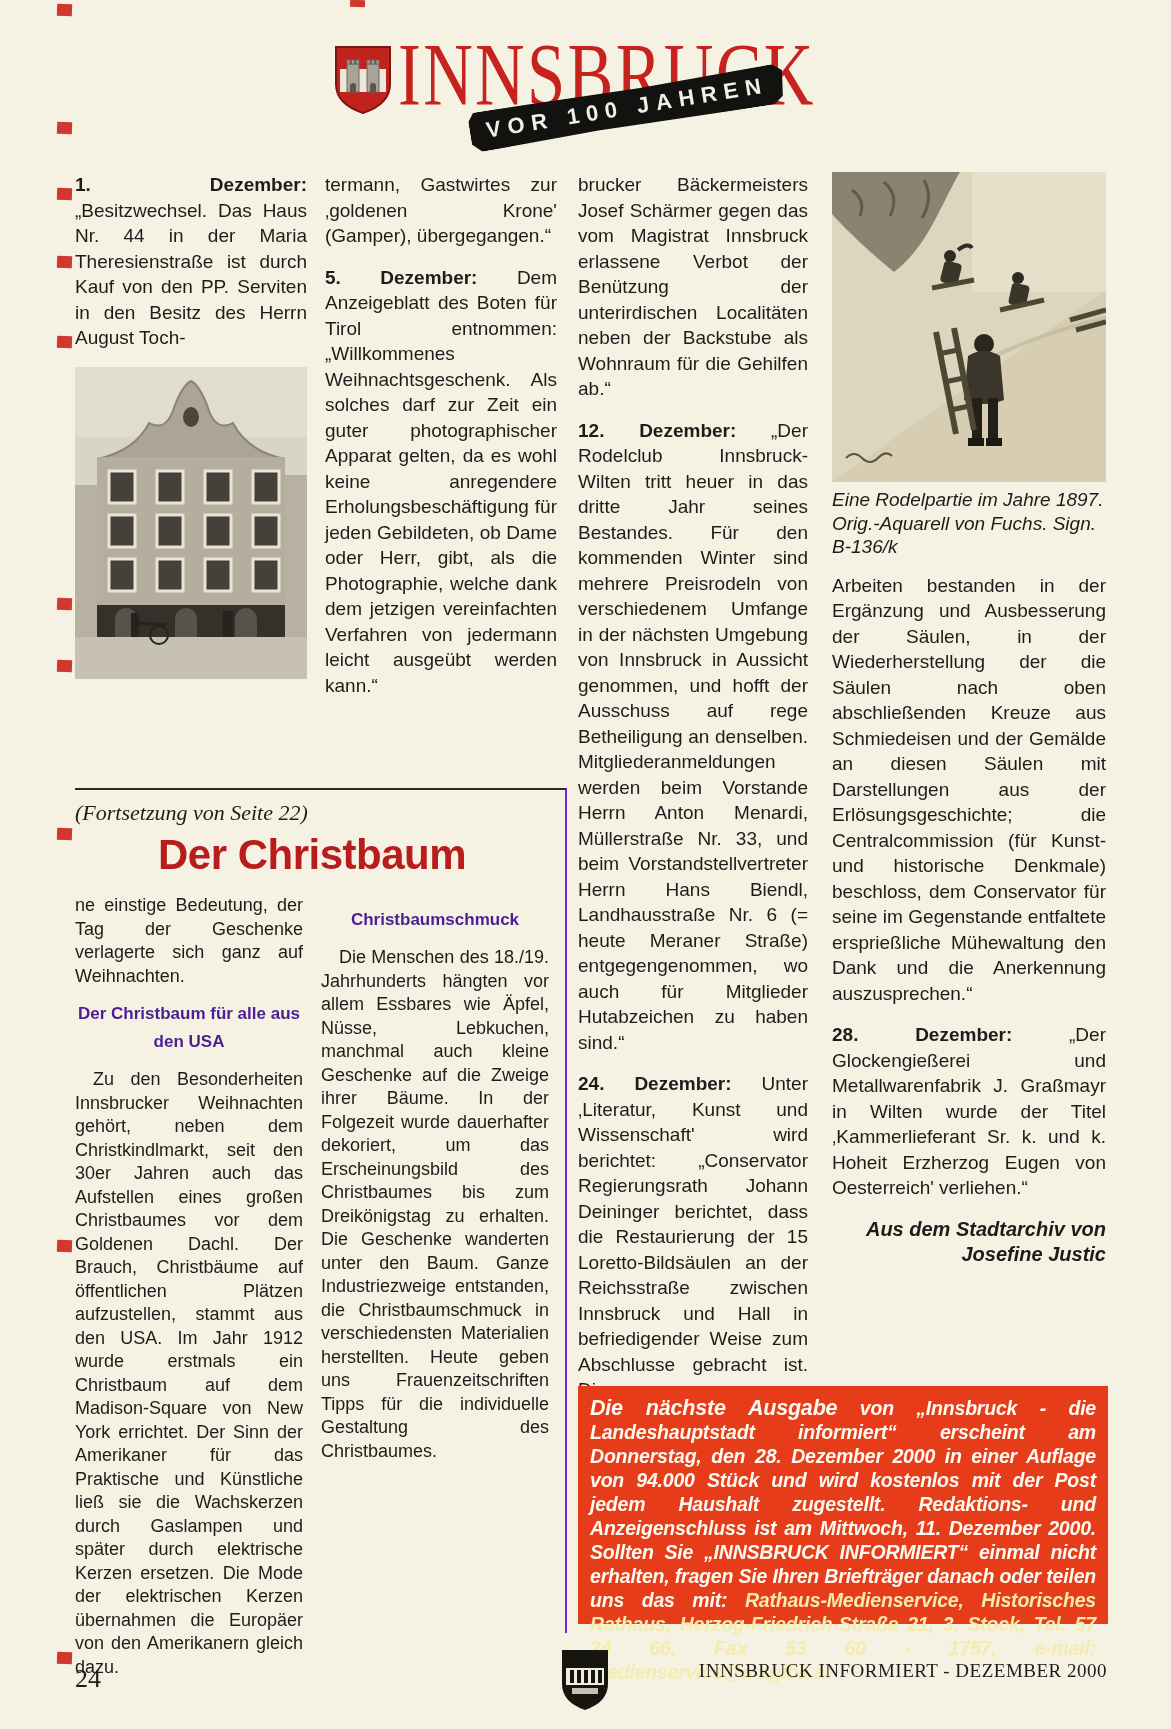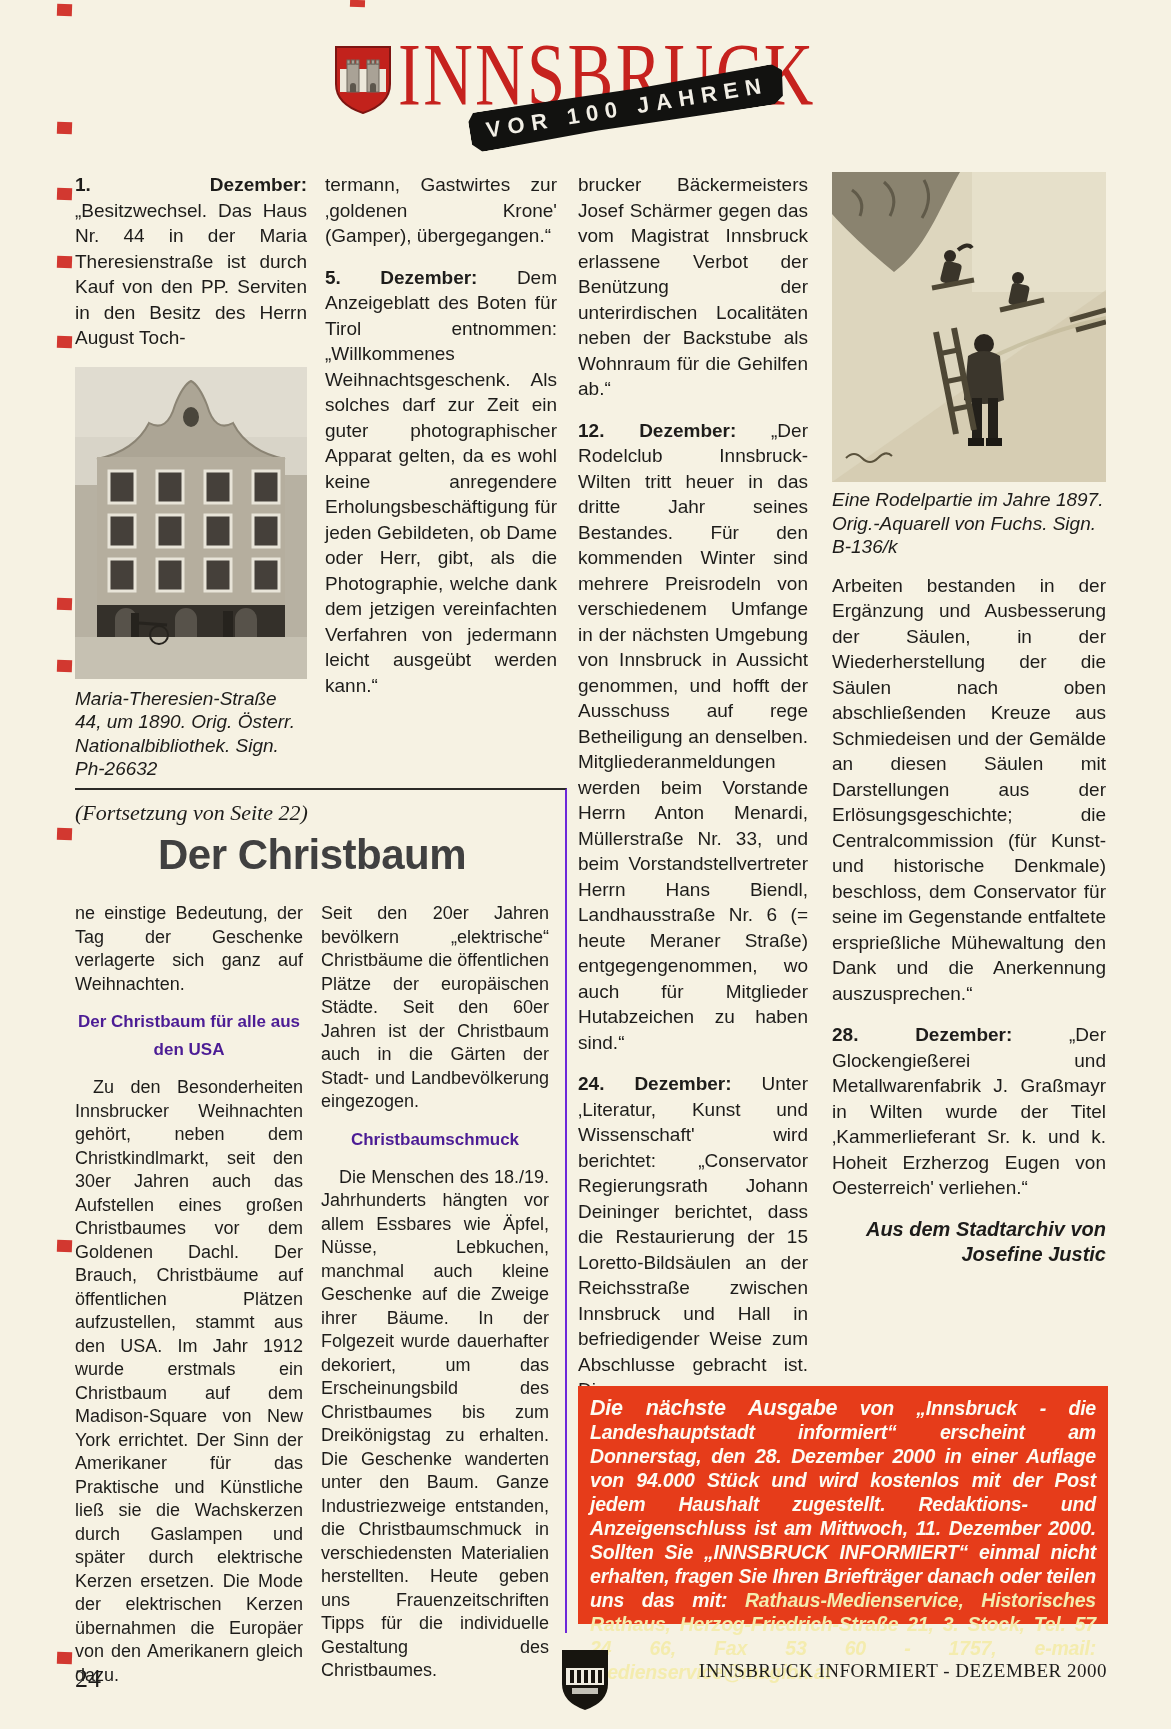--- a/index.html
+++ b/index.html
@@ -30,22 +30,22 @@
   .photo1{width:232px;height:312px;margin:8px 0 8px;}
   .photo2{width:274px;height:310px;margin:0 0 6px;}
   .photo-caption{font-style:italic;font-size:19px;line-height:23.5px;text-align:left;margin:0 0 14px;}
   .signature{font-family:Liberation Sans, sans-serif;font-style:italic;font-weight:600;
         font-size:20px;line-height:25px;text-align:right;margin-top:14px;}
 
   
   .christbaum{position:absolute;left:75px;top:788px;width:492px;height:845px;box-sizing:border-box;
         border-top:2px solid #2b2a27;border-right:2px solid #6d28d9;padding:8px 16px 0 0;}
   .cb-note{font-family:"Liberation Serif","DejaVu Serif",serif;font-style:italic;font-size:22px;margin:2px 0 6px;}
-  .cb-title{color:#404040;font-size:42px;line-height:46px;font-weight:bold;text-align:center;
-        letter-spacing:-.5px;margin:0 0 24px;}
+  .cb-title{color:#b91c1c;font-size:42px;line-height:46px;font-weight:bold;text-align:center;
+        letter-spacing:-.5px;margin:0 0 16px;}
   .cb-cols{display:flex;gap:18px;justify-content:flex-end;}
   .cb-col{width:230px;text-align:justify;font-size:18px;line-height:23.5px;}
   .cb-col p{margin:0 0 12px;}
   .cb-h{color:#4c1d95;font-weight:bold;font-size:17px;line-height:28px;text-align:center;margin:12px 0 12px;}
   .indent{text-indent:18px;}
 
   
   .notice{position:absolute;left:578px;top:1386px;width:530px;height:238px;background:#e63c1a;
         box-sizing:border-box;padding:10px 12px 8px;}
   .notice p{margin:0;color:#fdfbf2;font-weight:bold;font-style:italic;font-size:19.5px;line-height:24px;
@@ -128,21 +128,20 @@
         </g>
         <rect x="22" y="238" width="188" height="32" fill="#34302a"></rect>
         <path d="M40 270 v-18 a11 11 0 0 1 22 0 v18 Z M100 270 v-18 a11 11 0 0 1 22 0 v18 Z M160 270 v-18 a11 11 0 0 1 22 0 v18 Z" fill="#57524a"></path>
         <rect x="0" y="270" width="232" height="42" fill="#c6c1b2"></rect>
         <rect x="56" y="246" width="8" height="24" fill="#26231e"></rect>
         <circle cx="84" cy="268" r="9" fill="none" stroke="#26231e" stroke-width="2"></circle>
         <path d="M64 256 L92 258" stroke="#26231e" stroke-width="3" fill="none"></path>
         <rect x="148" y="244" width="10" height="26" fill="#26231e"></rect>
       </svg>
     </figure>
-    <figcaption class="photo-caption">Maria-Theresien-Straße 44, um 1890. Orig. Österr. Nationalbibliothek. Sign. Ph-26632</figcaption>
   </section>
 
   <section class="col col2">
     <p class="entry">termann, Gastwirtes zur ‚goldenen Krone' (Gamper), übergegangen.“</p>
     <p class="entry"><span class="lead">5. Dezember:</span> <span>Dem Anzeigeblatt des Boten für Tirol entnommen: „Willkommenes Weihnachtsgeschenk. Als solches darf zur Zeit ein guter photographischer Apparat gelten, da es wohl keine anregendere Erholungsbeschäftigung für jeden Gebildeten, ob Dame oder Herr, gibt, als die Photographie, welche dank dem jetzigen vereinfachten Verfahren von jedermann leicht ausgeübt werden kann.“</span></p>
   </section>
 
   <section class="col col3">
     <p class="entry">brucker Bäckermeisters Josef Schärmer gegen das vom Magistrat Innsbruck erlassene Verbot der Benützung der unterirdischen Localitäten neben der Backstube als Wohnraum für die Gehilfen ab.“</p>
     <p class="entry"><span class="lead">12. Dezember:</span> <span>„Der Rodelclub Innsbruck-Wilten tritt heuer in das dritte Jahr seines Bestandes. Für den kommenden Winter sind mehrere Preisrodeln von verschiedenem Umfange in der nächsten Umgebung von Innsbruck in Aussicht genommen, und hofft der Ausschuss auf rege Betheiligung an denselben. Mitgliederanmeldungen werden beim Vorstande Herrn Anton Menardi, Müllerstraße Nr. 33, und beim Vorstandstellvertreter Herrn Hans Biendl, Landhausstraße Nr. 6 (= heute Meraner Straße) entgegengenommen, wo auch für Mitglieder Hutabzeichen zu haben sind.“</span></p>
@@ -191,21 +190,20 @@
   <section class="christbaum">
     <p class="cb-note">(Fortsetzung von Seite 22)</p>
     <h1 class="cb-title">Der Christbaum</h1>
     <div class="cb-cols">
       <div class="cb-col">
         <p>ne einstige Bedeutung, der Tag der Geschenke verlagerte sich ganz auf Weihnachten.</p>
         <h2 class="cb-h">Der Christbaum für alle aus den USA</h2>
         <p class="indent">Zu den Besonderheiten Innsbrucker Weihnachten gehört, neben dem Christkindlmarkt, seit den 30er Jahren auch das Aufstellen eines großen Christbaumes vor dem Goldenen Dachl. Der Brauch, Christbäume auf öffentlichen Plätzen aufzustellen, stammt aus den USA. Im Jahr 1912 wurde erstmals ein Christbaum auf dem Madison-Square von New York errichtet. Der Sinn der Amerikaner für das Praktische und Künstliche ließ sie die Wachskerzen durch Gaslampen und später durch elektrische Kerzen ersetzen. Die Mode der elektrischen Kerzen übernahmen die Europäer von den Amerikanern gleich dazu.</p>
       </div>
       <div class="cb-col">
-        <p>Seit den 20er Jahren bevölkern „elektrische“ Christbäume die öffentlichen Plätze der europäischen Städte. Seit den 60er Jahren ist der Christbaum auch in die Gärten der Stadt- und Landbevölkerung eingezogen.</p>
         <h2 class="cb-h">Christbaumschmuck</h2>
         <p class="indent">Die Menschen des 18./19. Jahrhunderts hängten vor allem Essbares wie Äpfel, Nüsse, Lebkuchen, manchmal auch kleine Geschenke auf die Zweige ihrer Bäume. In der Folgezeit wurde dauerhafter dekoriert, um das Erscheinungsbild des Christbaumes bis zum Dreikönigstag zu erhalten. Die Geschenke wanderten unter den Baum. Ganze Industriezweige entstanden, die Christbaumschmuck in verschiedensten Materialien herstellten. Heute geben uns Frauenzeitschriften Tipps für die individuelle Gestaltung des Christbaumes.</p>
       </div>
     </div>
   </section>
 
   <aside class="notice">
     <p><span class="lead-big">Die nächste Ausgabe</span><span> von „Innsbruck - die Landeshauptstadt informiert“ erscheint am Donnerstag, den 28. Dezember 2000 in einer Auflage von 94.000 Stück und wird kostenlos mit der Post jedem Haushalt zugestellt. Redaktions- und Anzeigenschluss ist am Mittwoch, 11. Dezember 2000. Sollten Sie „INNSBRUCK INFORMIERT“ einmal nicht erhalten, fragen Sie Ihren Briefträger danach oder teilen uns das mit: </span><span class="tail">Rathaus-Medienservice, Historisches Rathaus, Herzog-Friedrich-Straße 21, 3. Stock, Tel. 57 24 66, Fax 53 60 - 1757, e-mail: medienservice@magibk.at</span></p>
   </aside>
 

